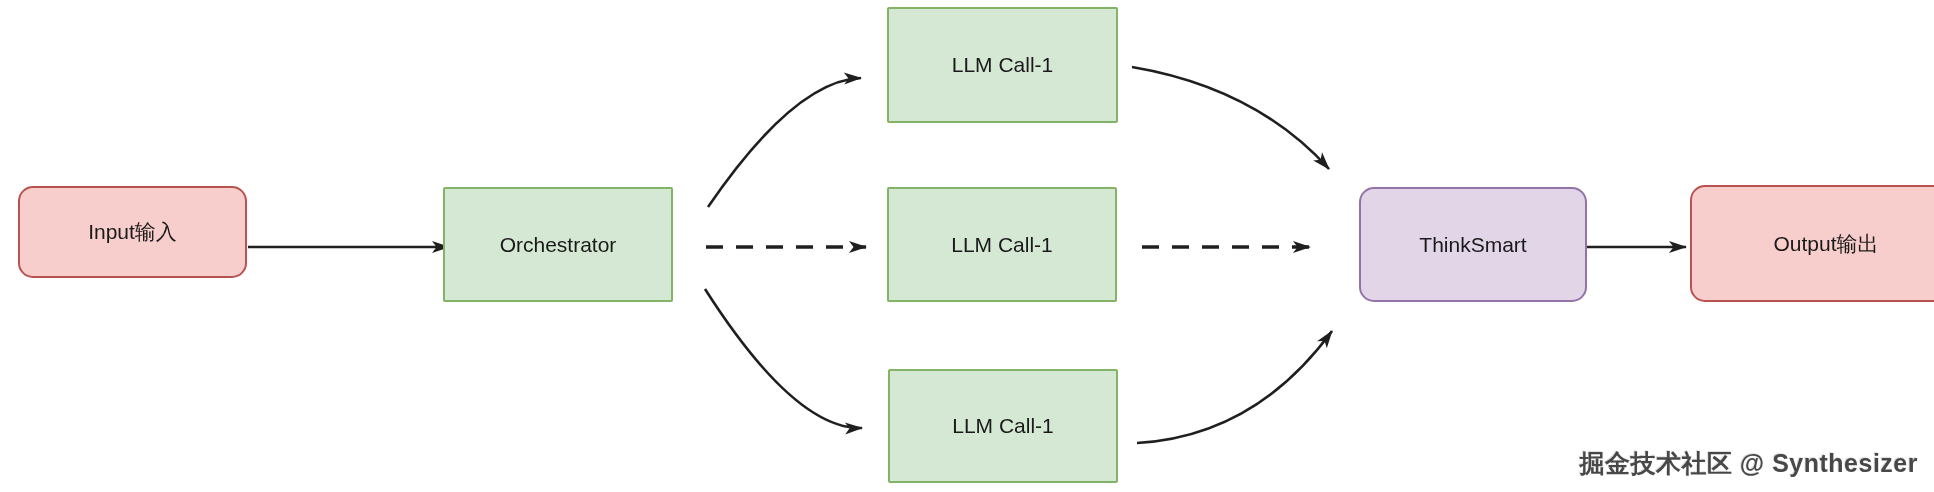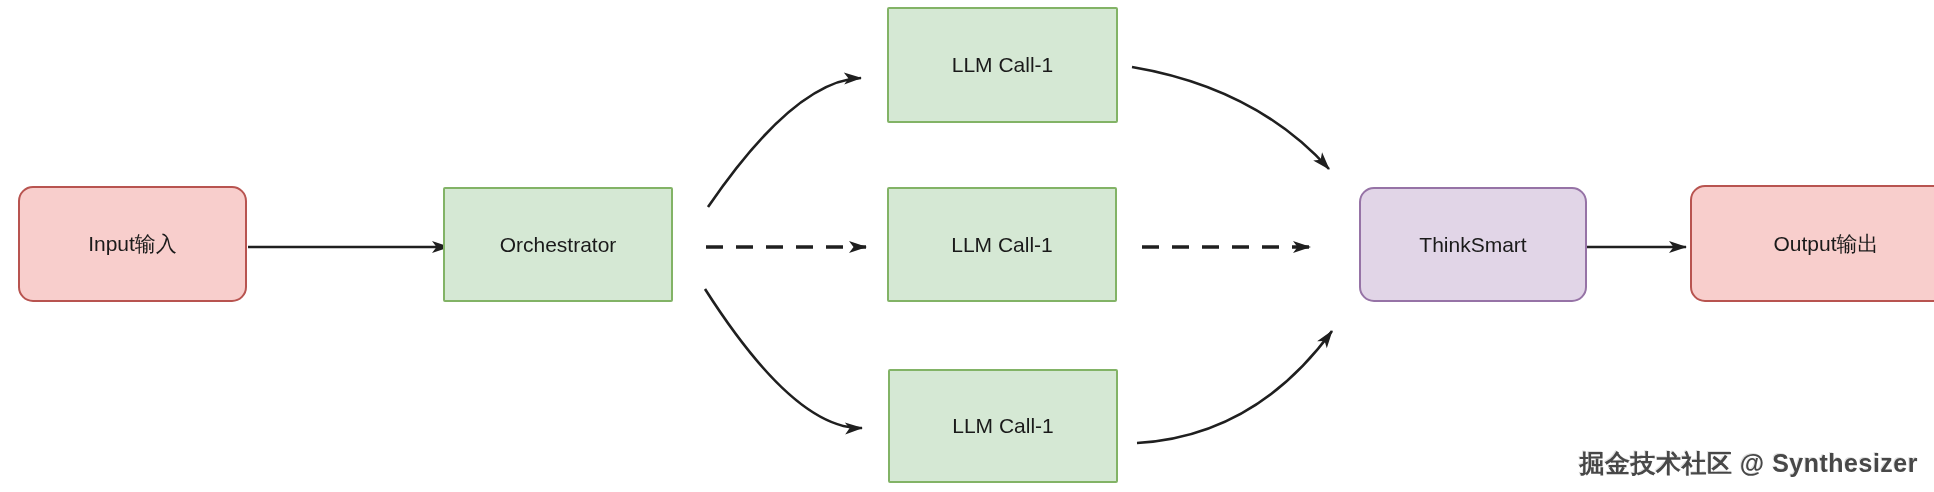--- a/index.html
+++ b/index.html
@@ -88,21 +88,21 @@
 
     <path class="edge" marker-end="url(#arrow)" d="M 1132 67 Q 1256 88 1329 169"></path>
 
     <path class="edge edge--dashed" marker-end="url(#arrow)" d="M 1142 247 H 1310"></path>
 
     <path class="edge" marker-end="url(#arrow)" d="M 1137 443 Q 1255 436 1332 331"></path>
 
     <path class="edge" marker-end="url(#arrow)" d="M 1587 247 H 1686"></path>
   </svg>
 
-  <div class="node node--pink" style="left:18px; top:186px; width:229px; height:116px;">
+  <div class="node node--pink" style="left:18px; top:186px; width:229px; height:92px;">
     <span>Input输入</span>
   </div>
 
   <div class="node node--green" style="left:443px; top:187px; width:230px; height:115px;">
     <span>Orchestrator</span>
   </div>
 
   <div class="node node--green" style="left:887px; top:7px; width:231px; height:116px;">
     <span>LLM Call-1</span>
   </div>

